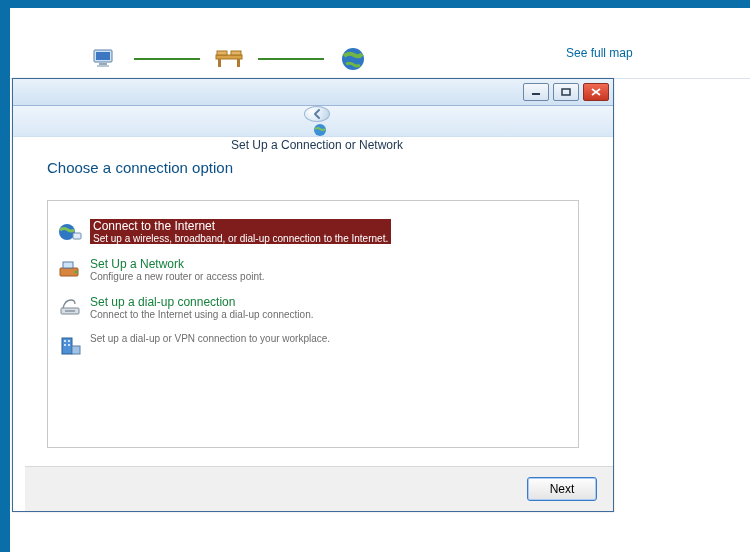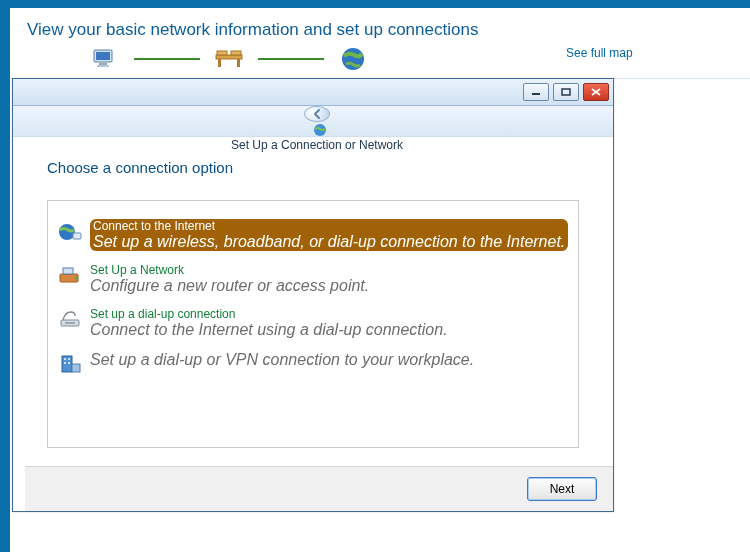--- a/index.html
+++ b/index.html
@@ -28,36 +28,35 @@
     border:1px solid #9db6d3;display:flex;align-items:center;justify-content:center;cursor:pointer;}
   .wiz-title-icon{width:16px;height:16px;margin:0 6px 0 12px;display:flex;align-items:center;justify-content:center;}
   .wiz-title-text{font-size:12px;color:#213a54;}
   .wizard-body{position:absolute;top:56px;left:0;right:0;bottom:44px;padding:24px 34px 10px 34px;}
   .instr{color:#0a4f85;font-size:15px;margin-bottom:24px;}
   .options-box{border:1px solid #c9c9c9;min-height:226px;padding:10px 0;}
   .opt{display:flex;align-items:flex-start;padding:4px 8px;margin:4px 0;cursor:pointer;}
   .opt .opt-icon{width:28px;height:26px;margin-right:6px;display:flex;align-items:center;justify-content:center;}
   .opt .opt-text{display:flex;flex-direction:column;}
   .opt-title{font-size:12px;color:#15803d;}
-  .opt-desc{font-size:16px;color:#6d6d6d;font-style:italic;}
-  .opt.selected .opt-text{background:#a16207;border-radius:6px;}
+  .opt-desc{font-size:10px;color:#6d6d6d;}
+  .opt.selected .opt-text{background:#7f1d1d;}
   .opt.selected .opt-title,.opt.selected .opt-desc{color:#fff;padding:0 3px;}
   .footer{position:absolute;bottom:0;left:12px;right:0;height:44px;background:#f0f0f0;border-top:1px solid #d9d9d9;
     display:flex;justify-content:flex-end;align-items:center;padding-right:16px;gap:8px;}
   .btn{min-width:68px;height:22px;border:1px solid #8a8a8a;background:linear-gradient(#fefefe,#e4e4e4);
     border-radius:3px;font-size:12px;display:flex;align-items:center;justify-content:center;cursor:pointer;}
   .btn.primary{border:1px solid #3c79c7;box-shadow:0 0 0 1px #a8cdf4 inset;}
 </style>
 </head>
 <body>
 
 <div class="bg-page">
   <div class="bg-top-stripe"></div>
   <div class="bg-sidebar"></div>
-  <div class="bg-heading">View your basic network information and set up connections</div>
   <div class="see-full-map">See full map</div>
   <div class="network-strip">
     <span class="ns-icon">
       <svg width="28" height="24" viewBox="0 0 28 24">
           <rect x="3" y="3" width="18" height="12" rx="1" fill="#cfe3f6" stroke="#5b7fa5"></rect>
           <rect x="5" y="5" width="14" height="8" fill="#3d77c1"></rect>
           <rect x="8" y="16" width="8" height="2" fill="#96a9bb"></rect>
           <rect x="6" y="18" width="12" height="2" fill="#b8c7d4"></rect>
         </svg>
     </span>

